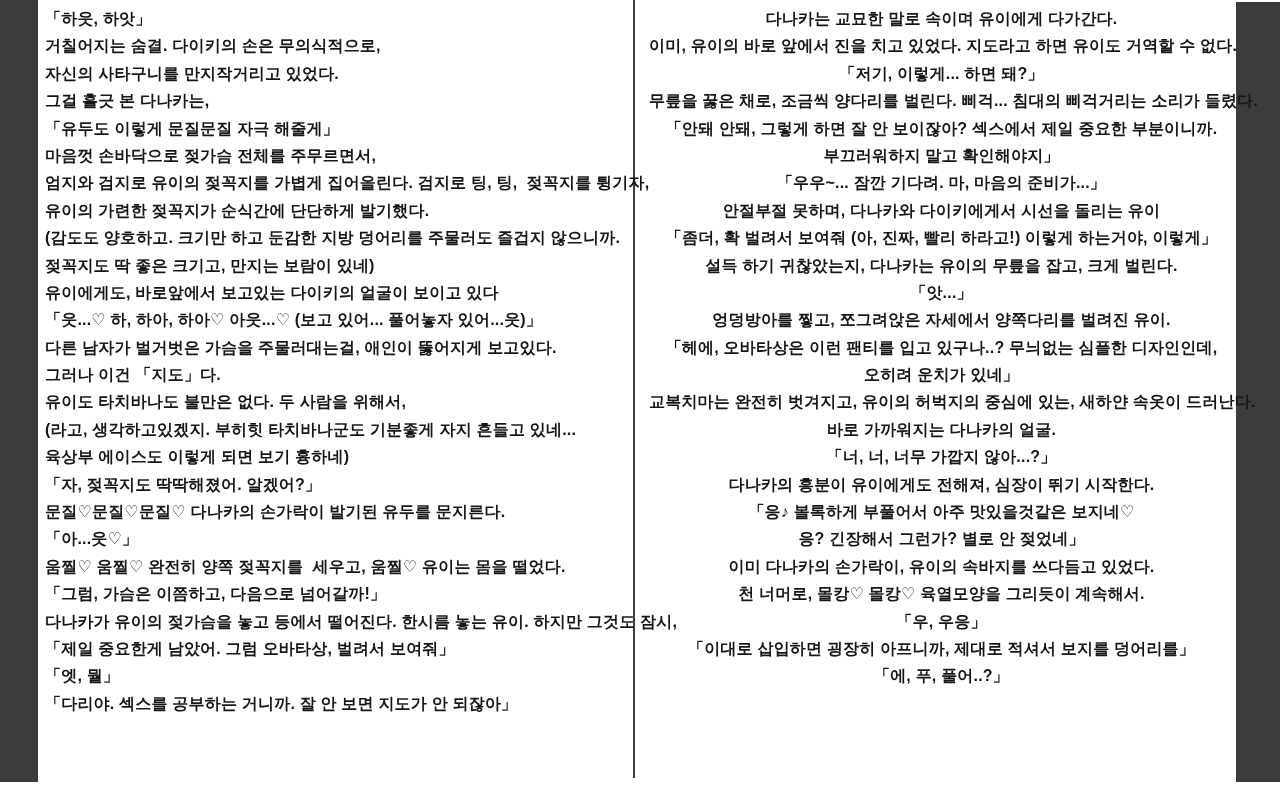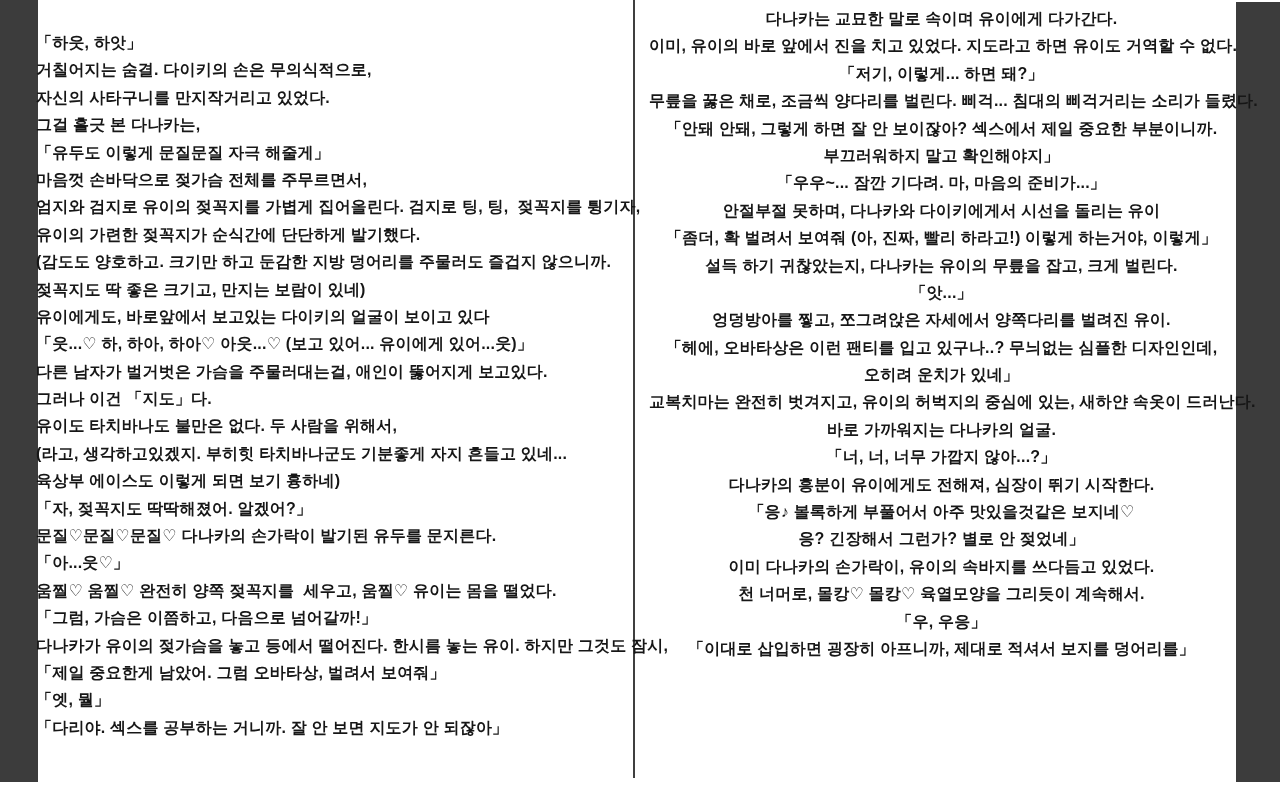--- a/index.html
+++ b/index.html
@@ -40,23 +40,22 @@
   }
   .text-col {
     position: absolute;
     top: 5px;
     color: #161616;
     font-size: 16px;
     font-weight: 600;
     letter-spacing: 0.2px;
   }
   .text-col-left {
-    left: 36px;
+    left: 45px;
     width: 588px;
-    margin-top: 24px;
   }
   .text-col-right {
     left: 649px;
     width: 585px;
     text-align: center;
   }
   .text-line {
     height: 27.4px;
     line-height: 27.4px;
     white-space: pre;
@@ -75,21 +74,21 @@
     <div class="text-line">거칠어지는 숨결. 다이키의 손은 무의식적으로,</div>
     <div class="text-line">자신의 사타구니를 만지작거리고 있었다.</div>
     <div class="text-line">그걸 흘긋 본 다나카는,</div>
     <div class="text-line">「유두도 이렇게 문질문질 자극 해줄게」</div>
     <div class="text-line">마음껏 손바닥으로 젖가슴 전체를 주무르면서,</div>
     <div class="text-line">엄지와 검지로 유이의 젖꼭지를 가볍게 집어올린다. 검지로 팅, 팅,  젖꼭지를 튕기자,</div>
     <div class="text-line">유이의 가련한 젖꼭지가 순식간에 단단하게 발기했다.</div>
     <div class="text-line">(감도도 양호하고. 크기만 하고 둔감한 지방 덩어리를 주물러도 즐겁지 않으니까.</div>
     <div class="text-line">젖꼭지도 딱 좋은 크기고, 만지는 보람이 있네)</div>
     <div class="text-line">유이에게도, 바로앞에서 보고있는 다이키의 얼굴이 보이고 있다</div>
-    <div class="text-line">「웃...♡ 하, 하아, 하아♡ 아웃...♡ (보고 있어... 유이에게 있어...웃)」</div>
+    <div class="text-line">「웃...♡ 하, 하아, 하아♡ 아웃...♡ (보고 있어... 풀어놓자 있어...웃)」</div>
     <div class="text-line">다른 남자가 벌거벗은 가슴을 주물러대는걸, 애인이 뚫어지게 보고있다.</div>
     <div class="text-line">그러나 이건 「지도」다.</div>
     <div class="text-line">유이도 타치바나도 불만은 없다. 두 사람을 위해서,</div>
     <div class="text-line">(라고, 생각하고있겠지. 부히힛 타치바나군도 기분좋게 자지 흔들고 있네...</div>
     <div class="text-line">육상부 에이스도 이렇게 되면 보기 흉하네)</div>
     <div class="text-line">「자, 젖꼭지도 딱딱해졌어. 알겠어?」</div>
     <div class="text-line">문질♡문질♡문질♡ 다나카의 손가락이 발기된 유두를 문지른다.</div>
     <div class="text-line">「아...웃♡」</div>
     <div class="text-line">움찔♡ 움찔♡ 완전히 양쪽 젖꼭지를  세우고, 움찔♡ 유이는 몸을 떨었다.</div>
     <div class="text-line">「그럼, 가슴은 이쯤하고, 다음으로 넘어갈까!」</div>
@@ -117,13 +116,14 @@
     <div class="text-line">교복치마는 완전히 벗겨지고, 유이의 허벅지의 중심에 있는, 새하얀 속옷이 드러난다.</div>
     <div class="text-line">바로 가까워지는 다나카의 얼굴.</div>
     <div class="text-line">「너, 너, 너무 가깝지 않아...?」</div>
     <div class="text-line">다나카의 흥분이 유이에게도 전해져, 심장이 뛰기 시작한다.</div>
     <div class="text-line">「응♪ 볼록하게 부풀어서 아주 맛있을것같은 보지네♡</div>
     <div class="text-line">응? 긴장해서 그런가? 별로 안 젖었네」</div>
     <div class="text-line">이미 다나카의 손가락이, 유이의 속바지를 쓰다듬고 있었다.</div>
     <div class="text-line">천 너머로, 몰캉♡ 몰캉♡ 육열모양을 그리듯이 계속해서.</div>
     <div class="text-line">「우, 우응」</div>
     <div class="text-line">「이대로 삽입하면 굉장히 아프니까, 제대로 적셔서 보지를 덩어리를」</div>
+    <div class="text-line">「에, 푸, 풀어..?」</div>
   </div>
 
 </body></html>

